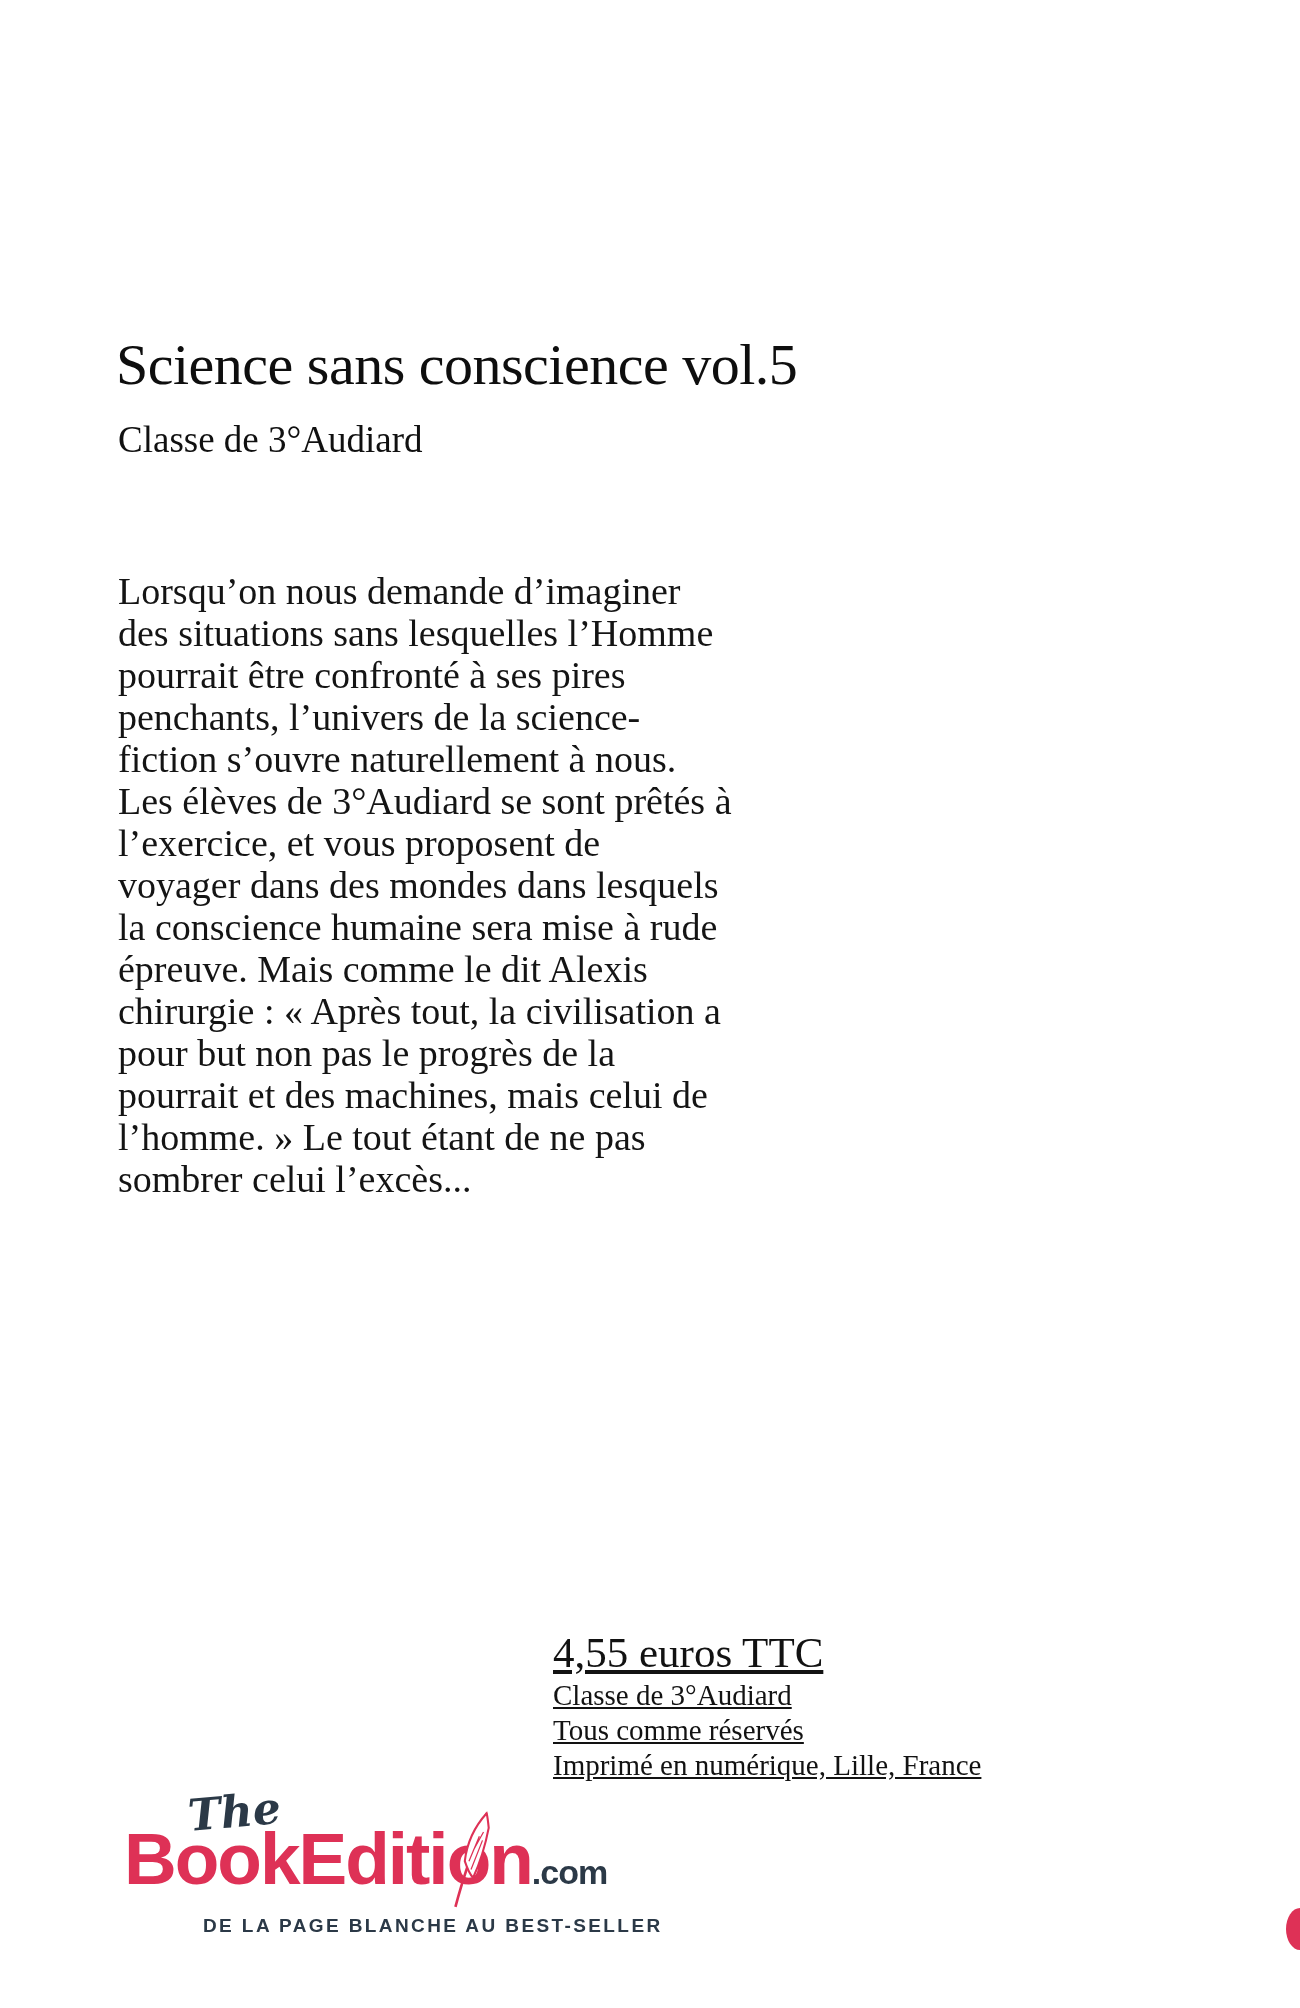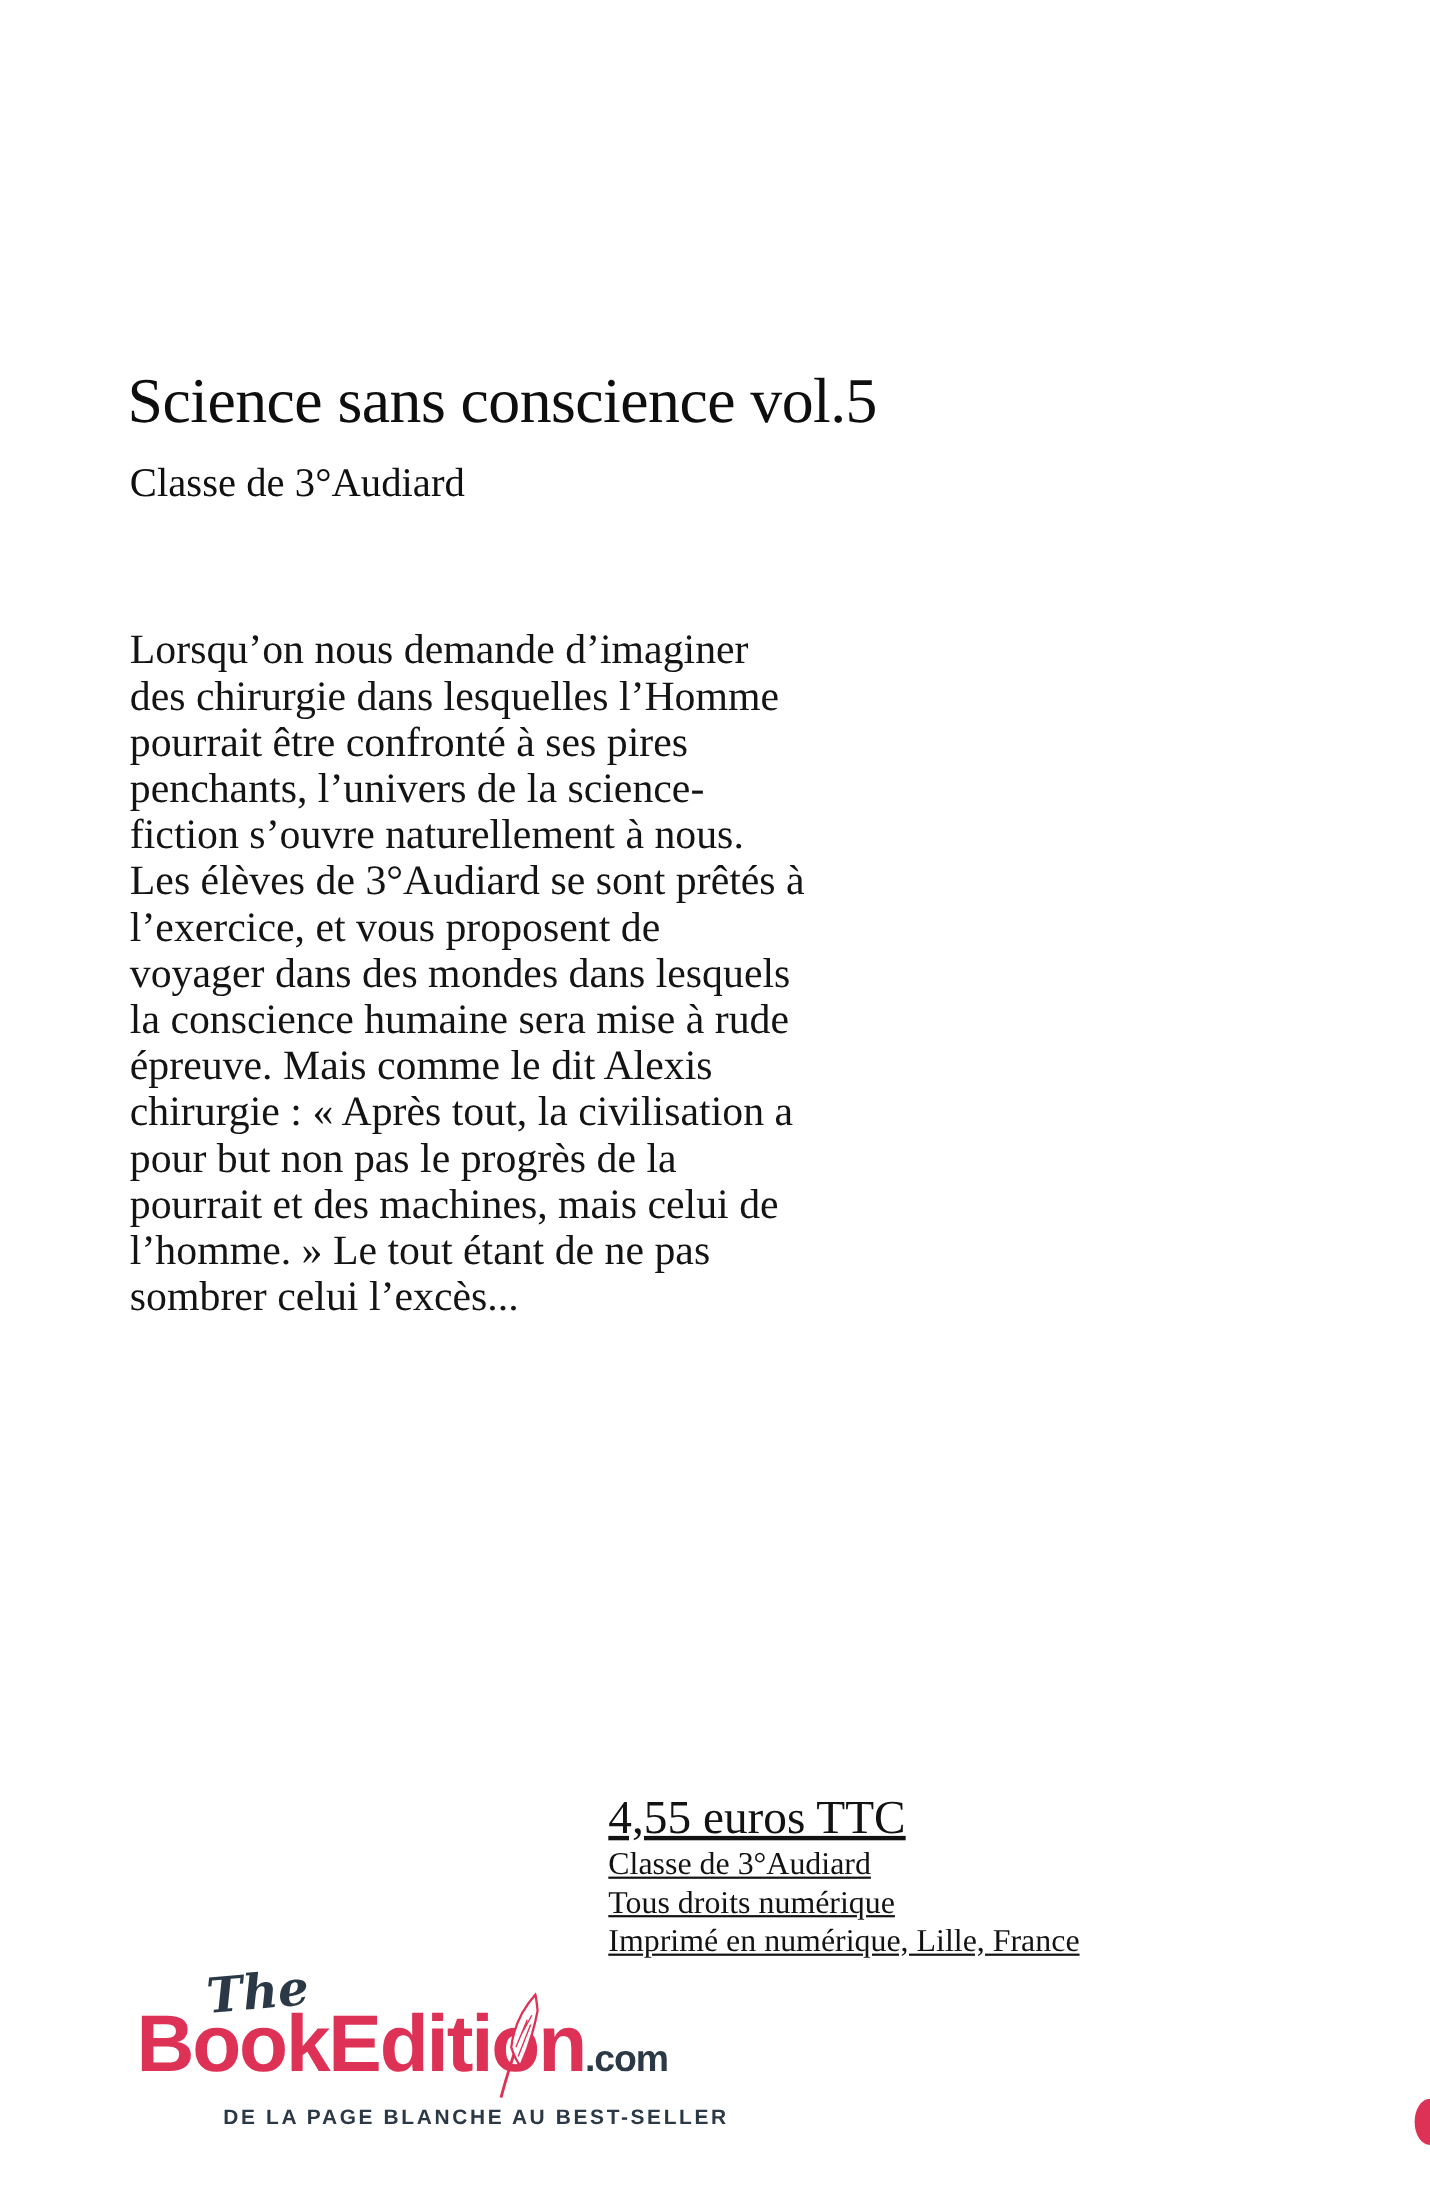--- a/index.html
+++ b/index.html
@@ -118,21 +118,21 @@
 <div class="page">
 
   <h1 class="page-title">Science sans conscience vol.5</h1>
 
   <div class="page-subtitle">Classe de 3°Audiard</div>
 
   <div class="body-text">
 
       <div class="line">Lorsqu’on nous demande d’imaginer</div>
 
-      <div class="line">des chirurgie dans lesquelles l’Homme</div>
+      <div class="line">des situations sans lesquelles l’Homme</div>
 
       <div class="line">pourrait être confronté à ses pires</div>
 
       <div class="line">penchants, l’univers de la science-</div>
 
       <div class="line">fiction s’ouvre naturellement à nous.</div>
 
       <div class="line">Les élèves de 3°Audiard se sont prêtés à</div>
 
       <div class="line">l’exercice, et vous proposent de</div>
@@ -154,21 +154,21 @@
 
       <div class="line">sombrer celui l’excès...</div>
     </div>
 
   <div class="price-block">
     <div class="price-value">4,55 euros TTC</div>
     <div>
 
         <div class="imprint-line">Classe de 3°Audiard</div>
 
-        <div class="imprint-line">Tous droits numérique</div>
+        <div class="imprint-line">Tous comme réservés</div>
 
         <div class="imprint-line">Imprimé en numérique, Lille, France</div>
       </div>
   </div>
 
   <div class="logo">
     <div class="logo-the">The</div>
     <div class="logo-wordmark">
       <span>BookEditi</span><span class="logo-o"><span>o</span><svg class="quill" viewBox="0 0 48 100" xmlns="http://www.w3.org/2000/svg">
           <path d="M10 98 Q20 60 40 8" fill="none" stroke="#de3156" stroke-width="2.5"></path>

